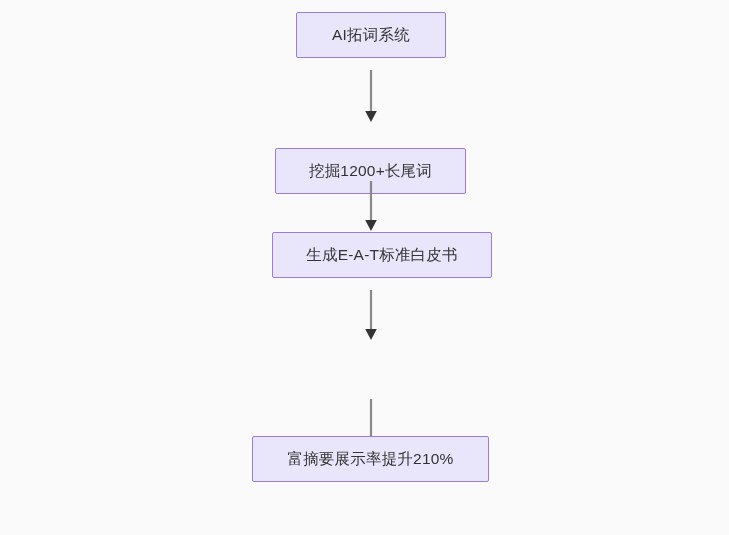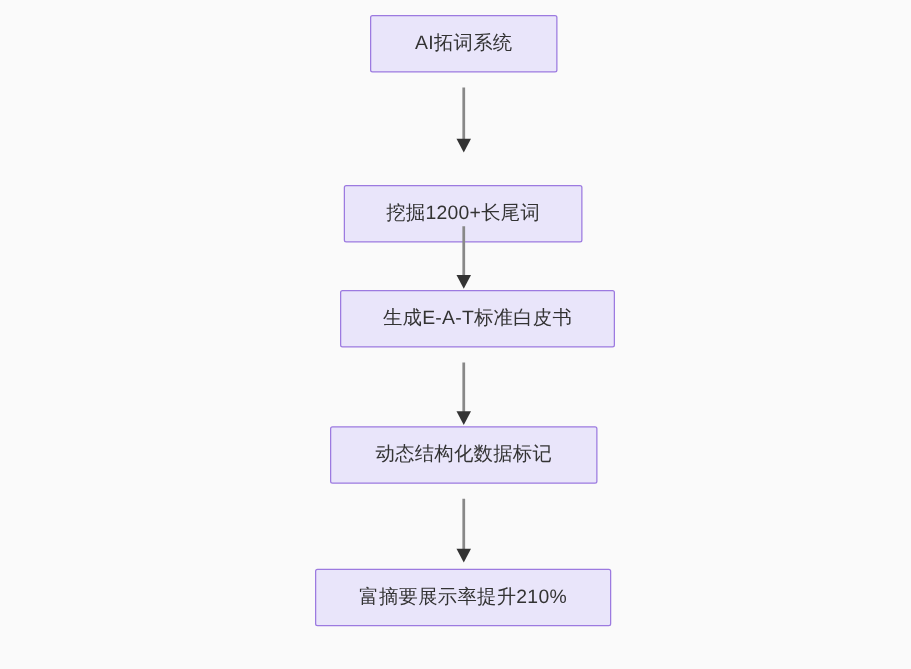--- a/index.html
+++ b/index.html
@@ -43,21 +43,21 @@
   }
   .edge svg {
     display: block;
     overflow: visible;
   }
   
   .n0 { left: 296px; top: 12px;  width: 150px; }
   .n1 { left: 275px; top: 123px; width: 191px; margin-top: 25px; }
   .n2 { left: 272px; top: 232px; width: 220px; }
   .n3 { left: 264px; top: 341px; width: 214px; }
-  .n4 { left: 252px; top: 455px; width: 237px; }
+  .n4 { left: 252px; top: 436px; width: 237px; }
   
   .e0 { left: 361px; top: 70px;  height: 53px; }
   .e1 { left: 361px; top: 181px; height: 51px; }
   .e2 { left: 361px; top: 290px; height: 51px; }
   .e3 { left: 361px; top: 399px; height: 52px; }
 </style>
 </head>
 <body>
 
 <div id="flowchart">
@@ -88,23 +88,20 @@
     <span class="node-label">生成E-A-T标准白皮书</span>
   </div>
 
   <div class="edge e2">
     <svg width="20" height="51" viewBox="0 0 20 51" xmlns="http://www.w3.org/2000/svg" aria-hidden="true">
       <line x1="10" y1="0" x2="10" y2="43" stroke="#888888" stroke-width="2.2"></line>
       <polygon points="10,50 4.2,39 15.8,39" fill="#333333"></polygon>
     </svg>
   </div>
 
-  <div class="node n3">
-    <span class="node-label">动态结构化数据标记</span>
-  </div>
 
   <div class="edge e3">
     <svg width="20" height="52" viewBox="0 0 20 52" xmlns="http://www.w3.org/2000/svg" aria-hidden="true">
       <line x1="10" y1="0" x2="10" y2="44" stroke="#888888" stroke-width="2.2"></line>
       <polygon points="10,51 4.2,40 15.8,40" fill="#333333"></polygon>
     </svg>
   </div>
 
   <div class="node n4">
     <span class="node-label">富摘要展示率提升210%</span>

